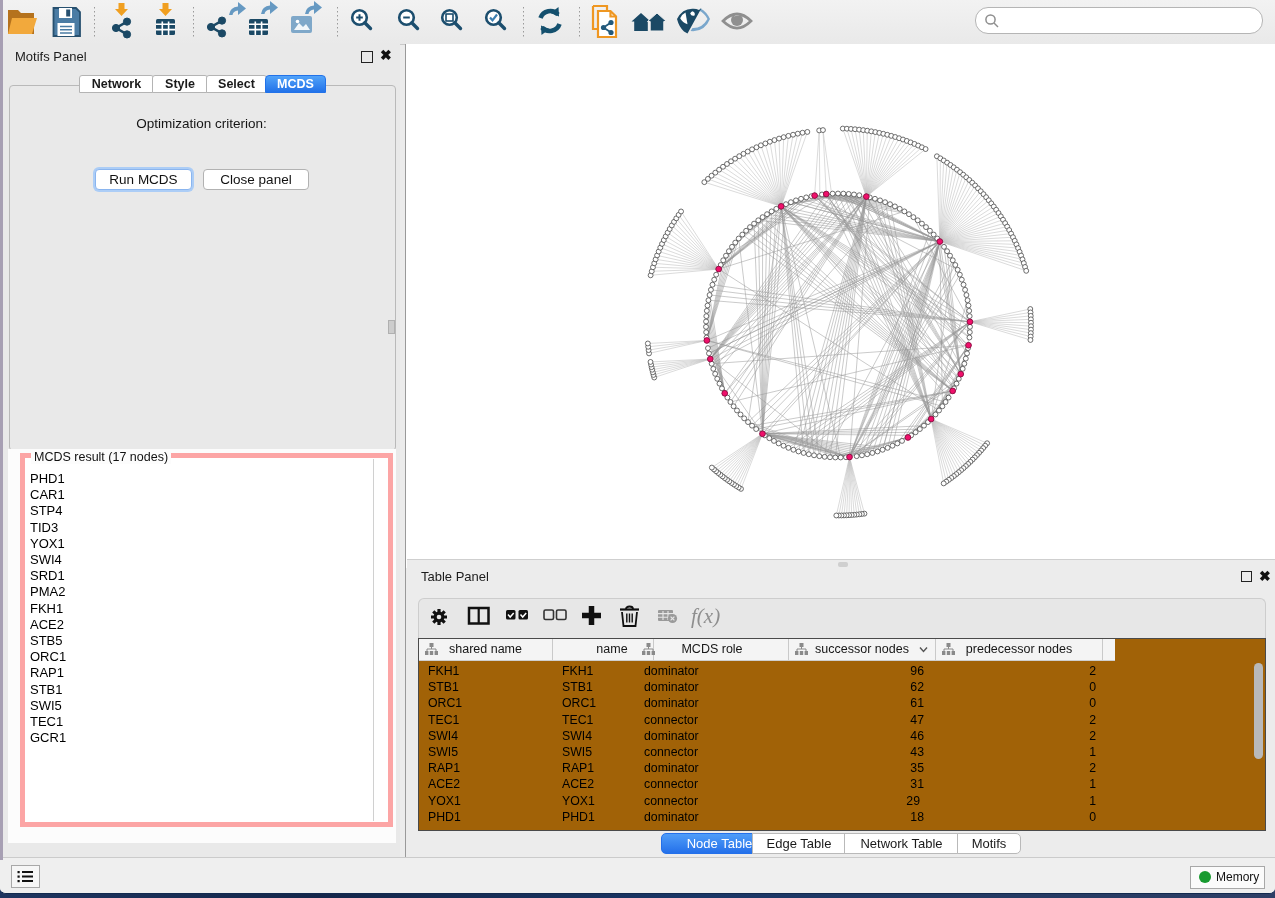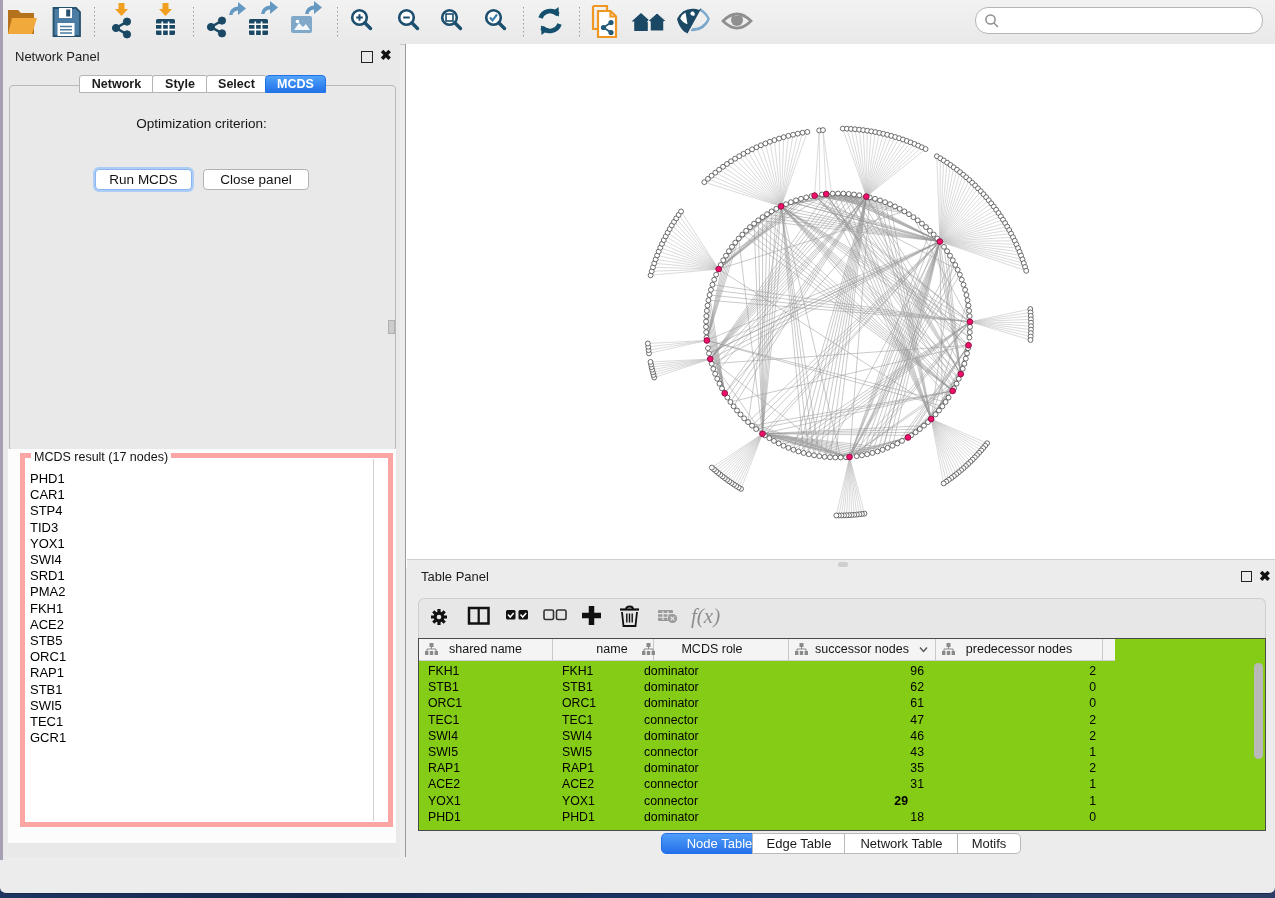--- a/index.html
+++ b/index.html
@@ -61,21 +61,21 @@
 #nettitletxt{position:absolute;left:0;top:3px;width:1006px;text-align:center;font-size:12px;font-weight:bold;color:#2c2c2c;}
 #netcanvas{position:absolute;left:1px;top:21px;width:869px;height:494px;background:#fff;}
 #netbot{position:absolute;left:1px;top:515px;width:869px;height:9px;background:#ececec;border-top:1px solid #cfcfcf;}
 #netbothandle{position:absolute;left:431px;top:2px;width:10px;height:5px;background:#cfcfcf;border-radius:2px;}
 
 #tpanel{position:absolute;left:405px;top:568px;width:870px;height:289px;background:#ececec;
  border-left:1px solid #9a9a9a;}
 #tptitle{position:absolute;left:15px;top:1px;font-size:13px;color:#1c1c1c;}
 #ttoolbar{position:absolute;left:12px;top:30px;width:846px;height:39px;background:#e7e7e7;
  border:1px solid #cdcdcd;border-radius:6px 6px 0 0;border-bottom:none;}
-#ttable{position:absolute;left:12px;top:70px;width:846px;height:191px;background:#84cc16;
+#ttable{position:absolute;left:12px;top:70px;width:846px;height:191px;background:#a16207;
  border:1.5px solid #4a4a4a;}
 #thead{position:absolute;left:0;top:0;width:696px;height:21px;background:#f4f4f4;
  border-bottom:1px solid #cfcfcf;font-size:12.5px;color:#161616;}
 .thcell{position:absolute;top:0;height:21px;border-right:1px solid #c9c9c9;}
 .thlabel{position:absolute;width:100%;text-align:center;top:3px;}
 .trow{position:absolute;left:0;width:843px;height:16.2px;font-size:12.3px;color:#000;}
 .tc{position:absolute;top:1px;}
 .tr{position:absolute;top:1px;text-align:right;}
 #tscroll{position:absolute;right:2px;top:24px;width:9px;height:96px;background:#b9b9b9;border-radius:5px;}
 #ttabs{position:absolute;left:255px;top:265px;height:21px;font-size:13px;}
@@ -225,21 +225,21 @@
         </g>
   </svg>
   <div id="searchbox">
         <svg width="16" height="16" viewBox="0 0 16 16">
           <circle cx="6.5" cy="6.5" r="4.6" fill="none" stroke="#8e8e8e" stroke-width="1.5"></circle>
           <path d="M10 10l4 4" stroke="#8e8e8e" stroke-width="1.5"></path>
         </svg>
       </div>
  </div>
  <div id="cpanel">
-  <div id="cptitle">Network Panel</div>
+  <div id="cptitle">Motifs Panel</div>
   <div class="wbtn-sq" style="left:358px;"></div>
   <div class="wbtn-x" style="left:377px;">✖</div>
   <div id="cpbox"></div>
   <div id="cptabs">
         <div class="cptab" style="left:0px;width:73px;">Network</div>
         <div class="cptab" style="left:73px;width:54px;">Style</div>
         <div class="cptab" style="left:127px;width:59px;">Select</div>
         <div class="cptab sel" style="left:186px;width:59px;">MCDS</div>
       </div>
   <div id="optlabel" style="top:72px;">Optimization criterion:</div>
@@ -1204,35 +1204,51 @@
             <span class="tc" style="left:9px;">ACE2</span>
             <span class="tc" style="left:143px;">ACE2</span>
             <span class="tc" style="left:225px;">connector</span>
             <span class="tr" style="left:370px;width:135px;">31</span>
             <span class="tr" style="left:517px;width:160px;">1</span>
           </div>
           <div class="trow" style="top:153.6px;">
             <span class="tc" style="left:9px;">YOX1</span>
             <span class="tc" style="left:143px;">YOX1</span>
             <span class="tc" style="left:225px;">connector</span>
-            <span class="tr" style="left:354px;width:135px;font-weight:bold;">29</span>
+            <span class="tr" style="left:366px;width:135px;">29</span>
             <span class="tr" style="left:517px;width:160px;">1</span>
           </div>
           <div class="trow" style="top:169.79999999999998px;">
             <span class="tc" style="left:9px;">PHD1</span>
             <span class="tc" style="left:143px;">PHD1</span>
             <span class="tc" style="left:225px;">dominator</span>
             <span class="tr" style="left:370px;width:135px;">18</span>
             <span class="tr" style="left:517px;width:160px;">0</span>
           </div>
         </div>
      <div id="tscroll"></div>
    </div>
    <div id="ttabs">
         <div class="ttab sel" style="left:0px;width:91px;border-radius:5px 0 0 5px;padding-left:12px;">Node Table</div>
         <div class="ttab" style="left:91px;width:92px;">Edge Table</div>
         <div class="ttab" style="left:183px;width:113px;">Network Table</div>
         <div class="ttab" style="left:296px;width:62px;border-radius:0 5px 5px 0;">Motifs</div>
       </div>
  </div>
+ <div id="statusbar">
+   <div id="listbtn"><svg width="27" height="21" viewBox="0 0 27 21">
+          <g stroke="#111" stroke-width="2.2">
+            <path d="M10 6h11M10 10.5h11M10 15h11"></path>
+          </g>
+          <g fill="#111">
+            <rect x="5.5" y="5" width="2.2" height="2.2"></rect>
+            <rect x="5.5" y="9.5" width="2.2" height="2.2"></rect>
+            <rect x="5.5" y="14" width="2.2" height="2.2"></rect>
+          </g>
+        </svg></div>
+   <div id="membtn">
+        <div id="memdot"></div>
+        <span style="position:absolute;left:25px;top:3px;">Memory</span>
+      </div>
+ </div>
  <div id="lstrip"></div>
  <div style="position:absolute;left:388px;top:320px;width:5px;height:12px;background:#cccccc;border:1px solid #b0b0b0;"></div>
 </div>
 
 </body></html>

